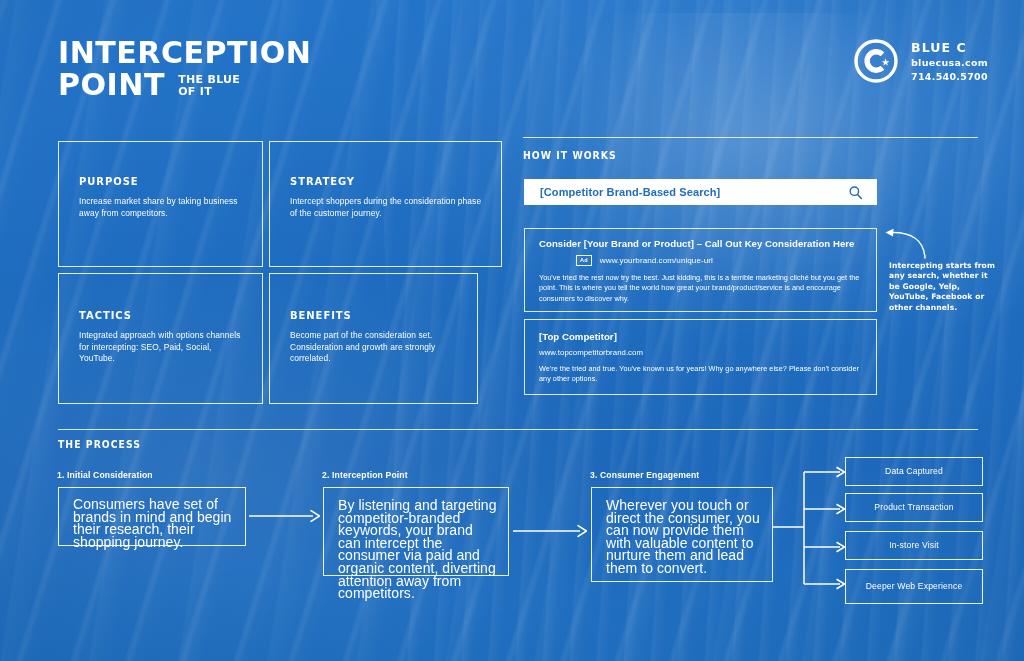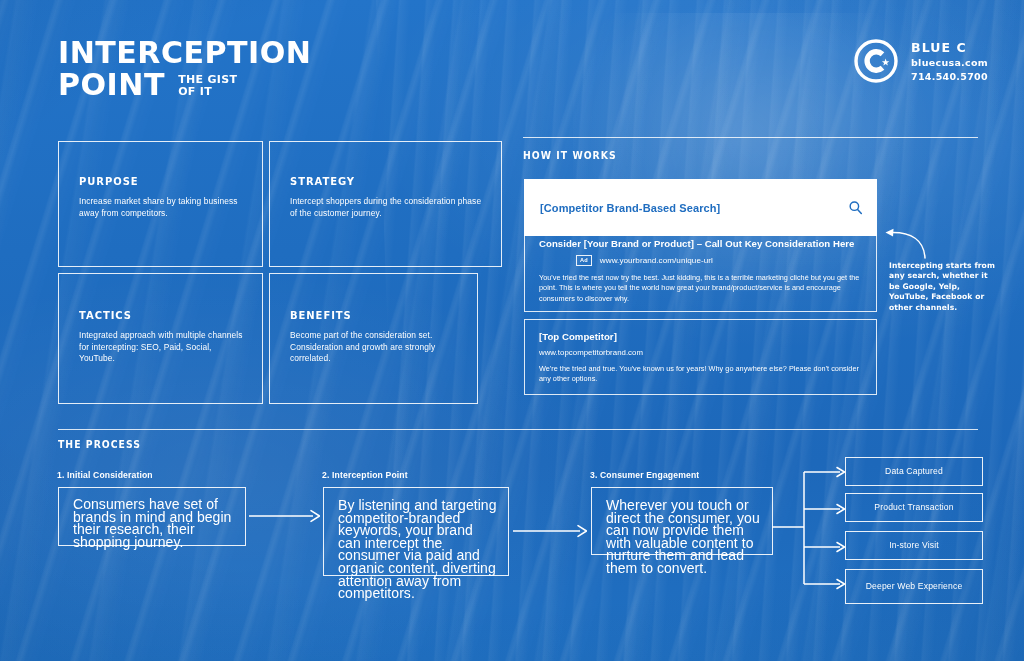--- a/index.html
+++ b/index.html
@@ -116,21 +116,21 @@
     font-size:10px; letter-spacing:1.1px; transform:scaleX(.93);
     transform-origin:left;
   }
   #rule-how { left:523px; width:455px; top:137px; }
   #head-how { left:523px; top:150px; }
   #rule-proc { left:58px; width:920px; top:429px; }
   #head-proc { left:58px; top:439px; }
 
   
   .searchbar {
-    position:absolute; left:524px; top:179px; width:353px; height:57px;
+    position:absolute; left:524px; top:179px; width:353px; height:26px;
     background:#fff; display:flex; align-items:center;
     padding:0 14px 0 16px;
   }
   .search-text {
     flex:1; color:#1f6dc0; font-weight:bold;
     font-size:11px; letter-spacing:.1px;
   }
   .search-ico { width:15px; height:15px; flex:0 0 auto; }
 
   
@@ -165,21 +165,21 @@
   .step-box { position:absolute; border:1px solid rgba(255,255,255,.9); }
   .step-box .sb-txt {
     position:absolute; left:14px; right:11px; top:12px;
     font-size:14px; line-height:12.6px; letter-spacing:.05px;
   }
   #lbl-1 { left:57px;  top:470px; }
   #lbl-2 { left:322px; top:470px; }
   #lbl-3 { left:590px; top:470px; }
   #box-1 { left:58px;  top:487px; width:188px; height:59px; }
   #box-2 { left:323px; top:487px; width:186px; height:89px; }
-  #box-3 { left:591px; top:487px; width:182px; height:68px;padding-left:44px; }
+  #box-3 { left:591px; top:487px; width:182px; height:95px;padding-left:44px; }
   #box-1 .sb-txt { top:10px; }
   #box-2 .sb-txt { top:11px; }
   #box-3 .sb-txt { top:11px; }
 
   .arrow-1 { position:absolute; left:249px; top:509px; width:71px; height:14px; }
   .arrow-2 { position:absolute; left:513px; top:524px; width:74px; height:14px; }
 
   
   .out-box {
     position:absolute; left:845px; width:138px;
@@ -205,21 +205,21 @@
   <div class="vign"></div>
 </div>
 
 <div class="page">
 
   <div class="header">
     <div class="title-l1">INTERCEPTION</div>
     <div class="title-row2">
       <div class="title-l2">POINT</div>
       <div class="gist">
-        <div>THE GIST</div>
+        <div>THE BLUE</div>
         <div>OF IT</div>
       </div>
     </div>
   </div>
 
   <div class="brand">
     <svg class="brand-mark" viewBox="0 0 44 44">
       <circle cx="22" cy="22" r="20" fill="none" stroke="#ffffff" stroke-width="3.4"></circle>
       <path d="M28.5 15.2a9.2 9.2 0 1 0 0 13.6" fill="none" stroke="#ffffff" stroke-width="5.4" stroke-linecap="butt"></path>
       <path d="M31.6 19.6l.95 2.6 2.75.05-2.2 1.7.78 2.65-2.28-1.55-2.28 1.55.78-2.65-2.2-1.7 2.75-.05z" fill="#ffffff"></path>
@@ -239,21 +239,21 @@
   </div>
   <div class="quad" id="quad-strategy">
     <div class="pad">
       <div class="q-title">STRATEGY</div>
       <div class="q-body">Intercept shoppers during the consideration phase of the customer journey.</div>
     </div>
   </div>
   <div class="quad" id="quad-tactics">
     <div class="pad">
       <div class="q-title">TACTICS</div>
-      <div class="q-body">Integrated approach with multiple channels for intercepting: SEO, Paid, Social, YouTube.</div>
+      <div class="q-body">Integrated approach with options channels for intercepting: SEO, Paid, Social, YouTube.</div>
     </div>
   </div>
   <div class="quad" id="quad-benefits">
     <div class="pad">
       <div class="q-title">BENEFITS</div>
       <div class="q-body">Become part of the consideration set. Consideration and growth are strongly correlated.</div>
     </div>
   </div>
 
   <div class="rule" id="rule-how"></div>

